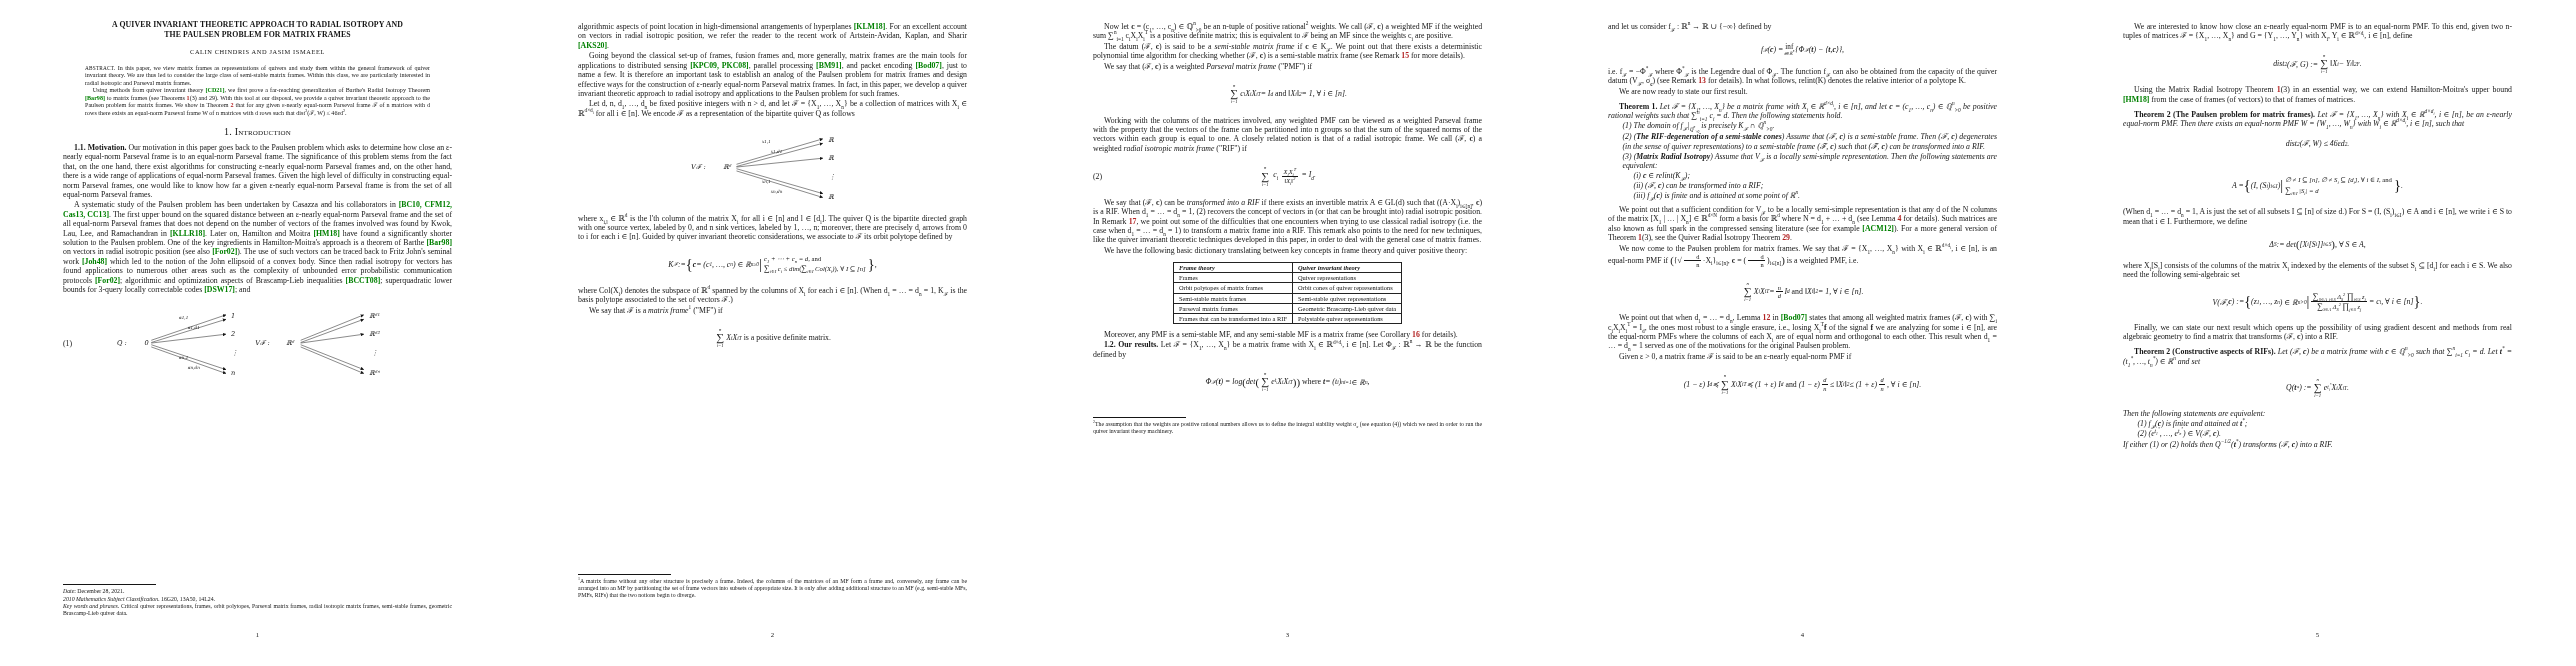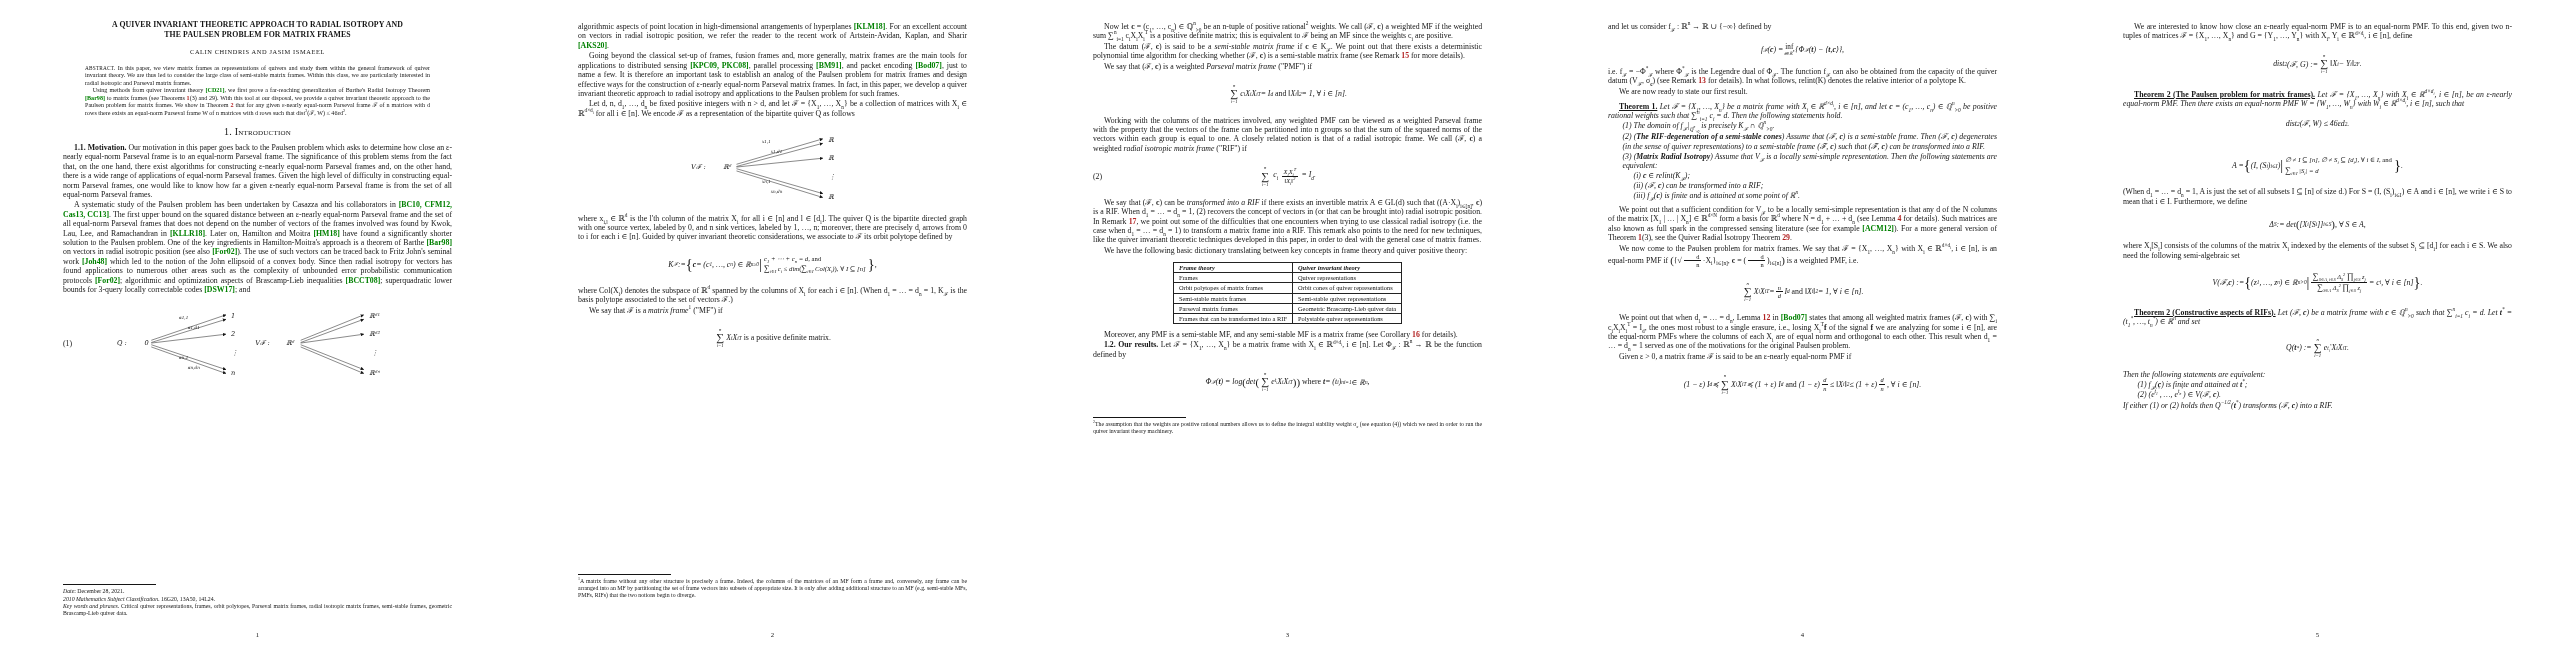--- a/index.html
+++ b/index.html
@@ -27,21 +27,21 @@
   .fr{display:inline-flex;flex-direction:column;align-items:center;vertical-align:middle;line-height:1.15;margin:0 1.7px;font-size:6.4px;}
   .fr .n{border-bottom:0.6px solid #151515;padding:0 1.7px;}
   .fr .d{padding:0 1.7px;}
   .bb{font-size:1.85em;font-weight:400;vertical-align:middle;line-height:.9;font-style:normal;}
   .bp{font-size:1.4em;vertical-align:-0.08em;font-style:normal;}
   .stack2{display:inline-flex;flex-direction:column;align-items:flex-start;font-size:6.7px;line-height:1.4;vertical-align:middle;text-align:left;margin:0 2.2px;}
   .opstack{display:inline-flex;flex-direction:column;align-items:center;line-height:1;vertical-align:middle;margin:0 1.1px;}
   .opstack .opname{font-style:normal;font-size:7.2px;}
   .opstack .l{font-size:4.7px;line-height:1.1;}
   .thm{font-size:7.8px;line-height:9.4px;font-style:italic;text-align:justify;margin:4.4px 0;}
-  .thm .head{font-style:normal;text-decoration:underline;}
+  .thm .head{font-style:normal;}
   .thm-p{text-indent:11px;}
   .thm-item{padding-left:14.5px;margin-top:0.6px;}
   .thm-subitem{padding-left:25.6px;margin-top:0.6px;}
   .cite{color:#008000;font-weight:bold;}
   .iref{color:#b22222;font-weight:bold;}
   .table-wrap{display:flex;justify-content:center;margin:5.6px 0;}
   table.dict{border-collapse:collapse;font-size:6.4px;}
   table.dict th,table.dict td{border:0.6px solid #222;padding:1.1px 5px;text-align:left;font-weight:normal;}
   table.dict th{font-style:italic;font-weight:bold;}
   .diagram{position:relative;display:flex;justify-content:center;margin:5.6px 0;}
@@ -300,37 +300,39 @@
     <div class="pagenum">4</div>
   </section>
 
   <section class="page">
     <p class="p scan">We are interested to know how close an ε-nearly equal-norm PMF is to an equal-norm PMF. To this end, given two n-tuples of matrices ℱ = {X<sub>1</sub>, …, X<sub>n</sub>} and G = {Y<sub>1</sub>, …, Y<sub>n</sub>} with X<sub>i</sub>, Y<sub>i</sub> ∈ ℝ<sup>d×d<sub>i</sub></sup>, i ∈ [n], define</p>
     <div class="eq">dist<sup>2</sup>(ℱ, G) := <span class="sum">
           <span class="l">n</span>
           <span class="s">∑</span>
           <span class="l">i=1</span>
         </span> ‖X<sub>i</sub> − Y<sub>i</sub>‖<sup>2</sup><sub>F</sub>.</div>
+    <p class="p scan">Using the Matrix Radial Isotropy Theorem <span class="iref">1</span>(3) in an essential way, we can extend Hamilton-Moitra's upper bound <span class="cite">[HM18]</span> from the case of frames (of vectors) to that of frames of matrices.</p>
 
     <div class="thm">
       <p class="thm-p"><b class="head">Theorem 2 (The Paulsen problem for matrix frames).</b> Let ℱ = {X<sub>1</sub>, …, X<sub>n</sub>} with X<sub>i</sub> ∈ ℝ<sup>d×d<sub>i</sub></sup>, i ∈ [n], be an ε-nearly equal-norm PMF. Then there exists an equal-norm PMF W = {W<sub>1</sub>, …, W<sub>n</sub>} with W<sub>i</sub> ∈ ℝ<sup>d×d<sub>i</sub></sup>, i ∈ [n], such that</p>
       <div class="eq">dist<sup>2</sup>(ℱ, W) ≤ 46εd<sup>2</sup>.</div>
     </div>
 
     <div class="eq">A = <span class="bb">{</span> (I, (S<sub>i</sub>)<sub>i∈I</sub>) <span class="bb">|</span> <span class="stack2">
           <span>∅ ≠ I ⊆ [n], ∅ ≠ S<sub>i</sub> ⊆ [d<sub>i</sub>], ∀ i ∈ I, <span class="rm">and</span></span>
           <span><span class="sumi">∑</span><sub>i∈I</sub> |S<sub>i</sub>| = d</span>
         </span> <span class="bb">}</span>.</div>
     <p class="p noind scan">(When d<sub>1</sub> = … = d<sub>n</sub> = 1, A is just the set of all subsets I ⊆ [n] of size d.) For S = (I, (S<sub>i</sub>)<sub>i∈I</sub>) ∈ A and i ∈ [n], we write i ∈ S to mean that i ∈ I. Furthermore, we define</p>
     <div class="eq">Δ<sub>S</sub> := det<span class="bp">(</span>[X<sub>i</sub>[S<sub>i</sub>]]<sub>i∈S</sub><span class="bp">)</span>, ∀ S ∈ A,</div>
     <p class="p noind scan">where X<sub>i</sub>[S<sub>i</sub>] consists of the columns of the matrix X<sub>i</sub> indexed by the elements of the subset S<sub>i</sub> ⊆ [d<sub>i</sub>] for each i ∈ S. We also need the following semi-algebraic set</p>
     <div class="eq">V(ℱ, <b>c</b>) := <span class="bb">{</span> (z<sub>1</sub>, …, z<sub>n</sub>) ∈ ℝ<sup>n</sup><sub>&gt;0</sub> <span class="bb">|</span> <span class="fr">
           <span class="n"><span class="sumi">∑</span><sub>S∈A, i∈S</sub> Δ<sub>S</sub><sup>2</sup> <span class="prodi">∏</span><sub>j∈S</sub> z<sub>j</sub></span>
           <span class="d"><span class="sumi">∑</span><sub>S∈A</sub> Δ<sub>S</sub><sup>2</sup> <span class="prodi">∏</span><sub>j∈S</sub> z<sub>j</sub></span>
         </span> = c<sub>i</sub>, ∀ i ∈ [n] <span class="bb">}</span>.</div>
+    <p class="p scan">Finally, we can state our next result which opens up the possibility of using gradient descent and methods from real algebraic geometry to find a matrix that transforms (ℱ, <b>c</b>) into a RIF.</p>
 
     <div class="thm">
       <p class="thm-p"><b class="head">Theorem 2 (Constructive aspects of RIFs).</b> Let (ℱ, <b>c</b>) be a matrix frame with <b>c</b> ∈ ℚ<sup>n</sup><sub>&gt;0</sub> such that <span class="sumi">∑</span><sup>n</sup><sub>i=1</sub> c<sub>i</sub> = d. Let <b>t</b><sup>*</sup> = (t<sub>1</sub><sup>*</sup>, …, t<sub>n</sub><sup>*</sup>) ∈ ℝ<sup>n</sup> and set</p>
       <div class="eq">Q(<b>t</b><sup>*</sup>) := <span class="sum">
             <span class="l">n</span>
             <span class="s">∑</span>
             <span class="l">i=1</span>
           </span> e<sup>t<sub>i</sub><sup>*</sup></sup> X<sub>i</sub>X<sub>i</sub><sup>T</sup>.</div>
       <p class="thm-p" style="text-indent:0">Then the following statements are equivalent:</p>
       <p class="thm-item">(1) f<sub>ℱ</sub>(<b>c</b>) is finite and attained at <b>t</b><sup>*</sup>;</p>

